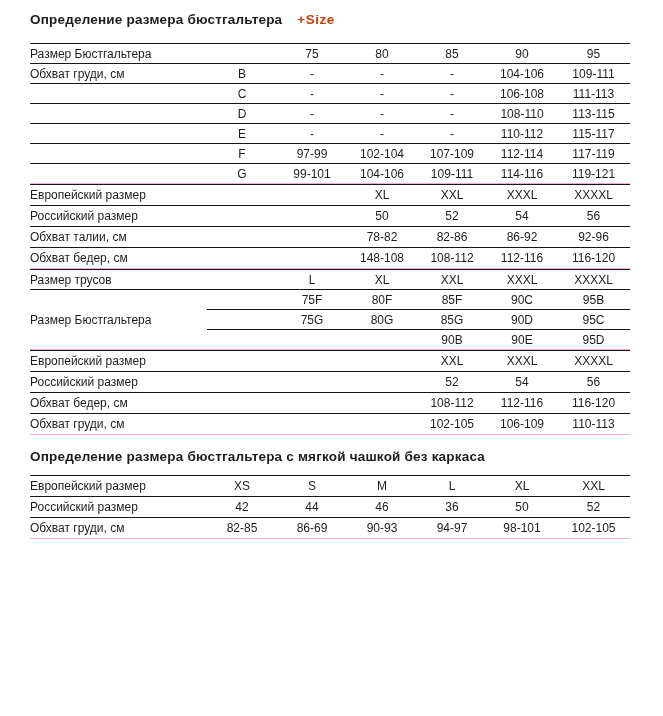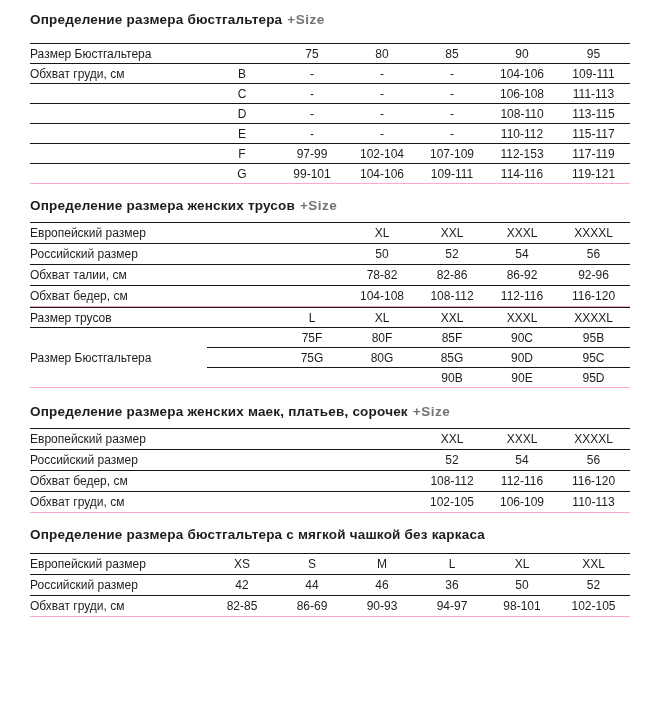--- a/index.html
+++ b/index.html
@@ -13,21 +13,21 @@
     overflow: hidden;
   }
   h2.title {
     font-size: 13.5px;
     line-height: 14px;
     font-weight: bold;
     margin: 0;
     letter-spacing: 0.2px;
     white-space: nowrap;
   }
-  .badge { color: #737373; margin-left: 5px; letter-spacing: 0.5px; }
+  .badge { color: #c2410c; margin-left: 15px; letter-spacing: 0.5px; }
   h2.s0 { margin: 13px 0 16px 0; }
   h2.s1 { margin: 15px 0 9px 0; }
   h2.s2 { margin: 16px 0 9px 0; }
   h2.s3 { margin: 17px 0 9px 0; }
   h2.s4 { margin: 15px 0 11px 0; }
   table {
     width: 600px;
     border-collapse: collapse;
     table-layout: fixed;
     margin: 0;
@@ -113,38 +113,37 @@
       <td>-</td>
       <td>110-112</td>
       <td>115-117</td>
     </tr>
     <tr>
       <td class="lab"></td>
       <td>F</td>
       <td>97-99</td>
       <td>102-104</td>
       <td>107-109</td>
-      <td>112-153</td>
+      <td>112-114</td>
       <td>117-119</td>
     </tr>
     <tr>
       <td class="lab"></td>
       <td>G</td>
       <td>99-101</td>
       <td>104-106</td>
       <td>109-111</td>
       <td>114-116</td>
       <td>119-121</td>
     </tr>
   </tbody>
     </table>
 </section>
 
 <section>
-  <h2 class="title s1"><span>Определение размера женских трусов</span><span class="badge">+Size</span></h2>
   <table class="t2">
     <colgroup>
         <col class="cl">
         <col class="cv">
         <col class="cv">
         <col class="cv">
         <col class="cv">
         <col class="cv">
         <col class="cz">
       </colgroup>
@@ -173,21 +172,21 @@
       <td></td>
       <td>78-82</td>
       <td>82-86</td>
       <td>86-92</td>
       <td>92-96</td>
     </tr>
     <tr>
       <td class="lab">Обхват бедер, см</td>
       <td></td>
       <td></td>
-      <td>104-108</td>
+      <td>148-108</td>
       <td>108-112</td>
       <td>112-116</td>
       <td>116-120</td>
     </tr>
   </tbody>
     </table>
 </section>
 
 <section>
   <table class="t3">
@@ -233,21 +232,20 @@
       <td></td>
       <td>90B</td>
       <td>90E</td>
       <td>95D</td>
     </tr>
   </tbody>
     </table>
 </section>
 
 <section>
-  <h2 class="title s3"><span>Определение размера женских маек, платьев, сорочек</span><span class="badge">+Size</span></h2>
   <table class="t4">
     <colgroup>
         <col class="cl">
         <col class="cv">
         <col class="cv">
         <col class="cv">
         <col class="cv">
         <col class="cv">
         <col class="cz">
       </colgroup>

